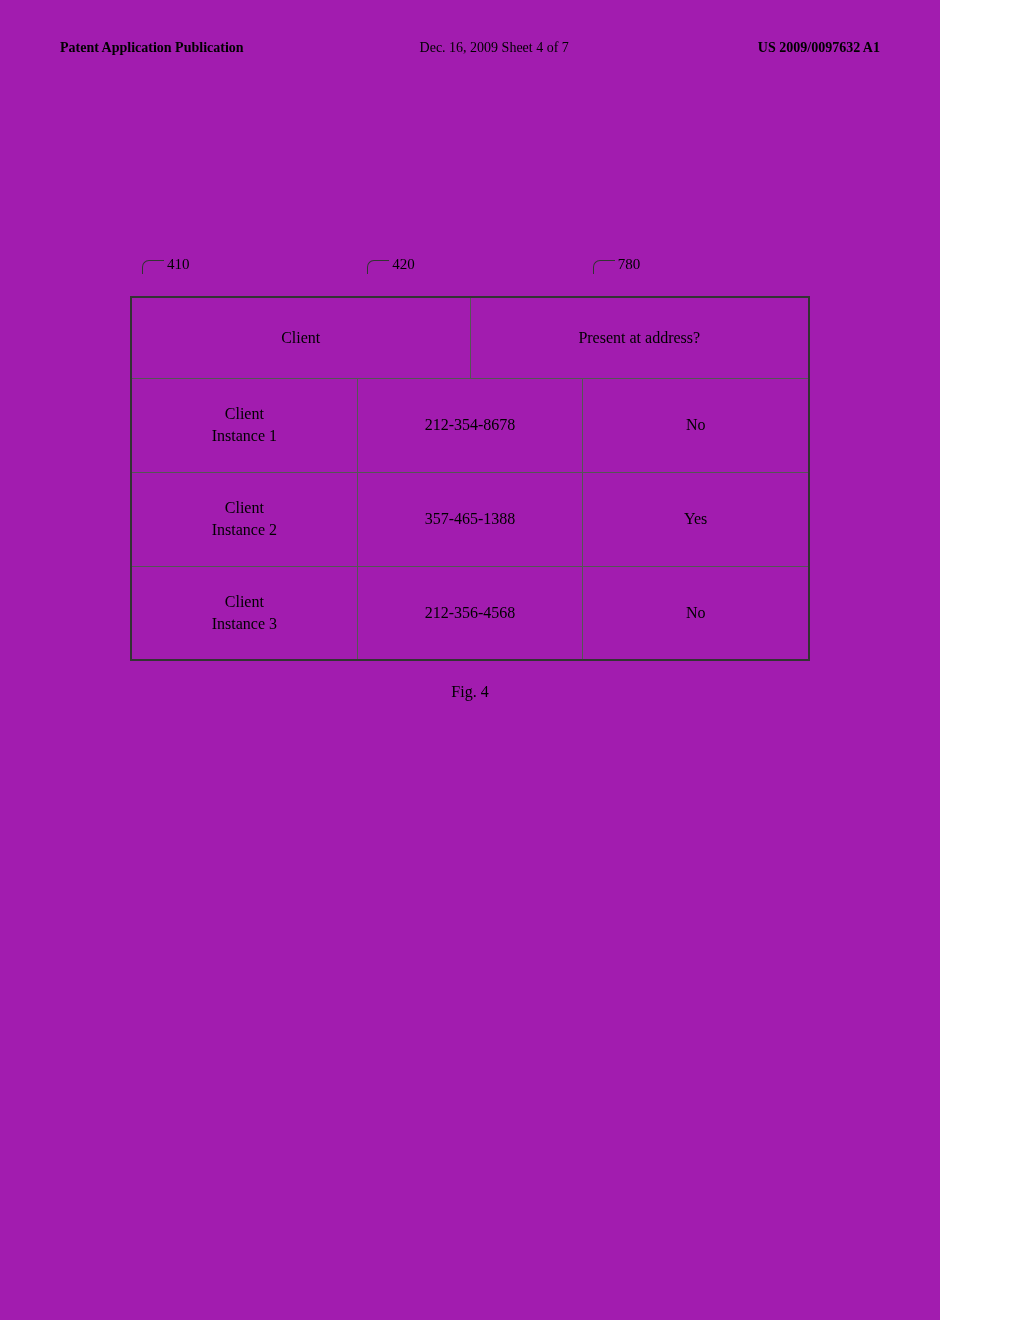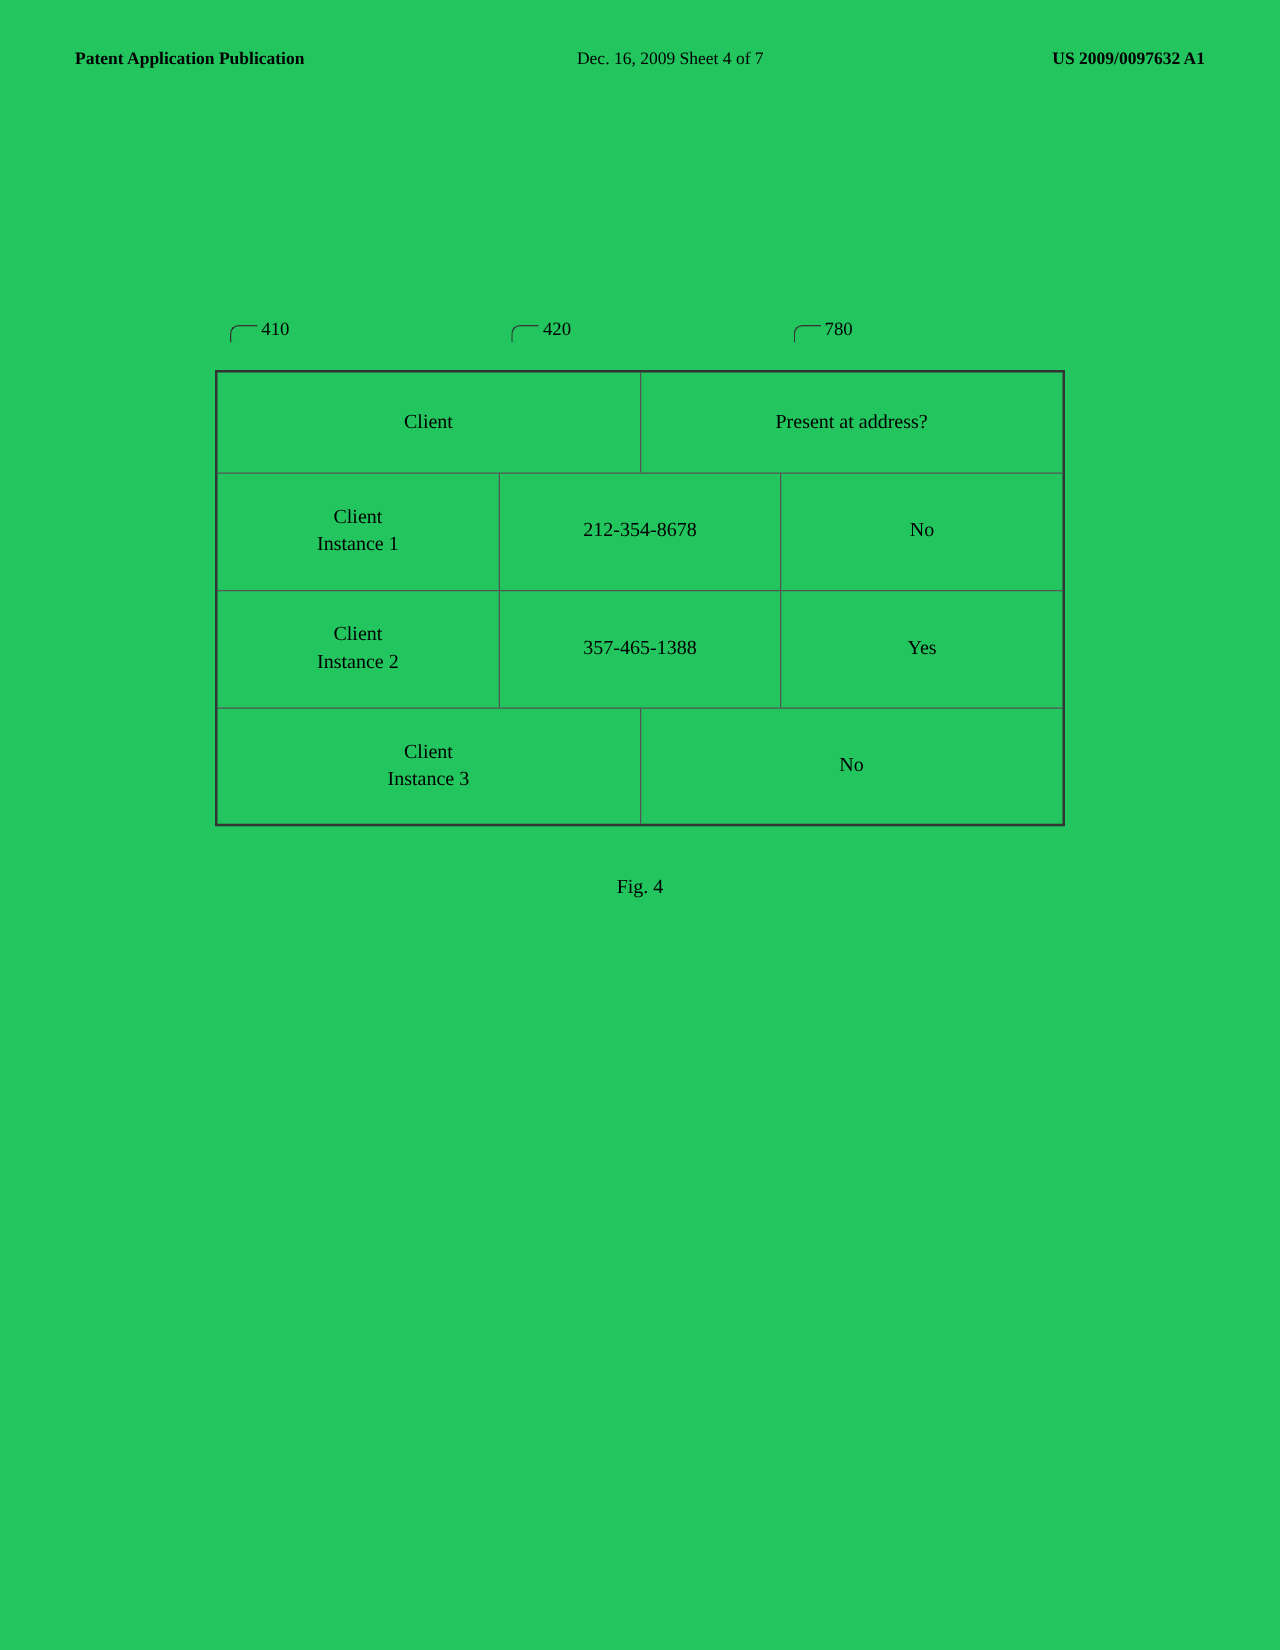--- a/index.html
+++ b/index.html
@@ -10,23 +10,23 @@
 
     body {
       background: #ffffff;
       font-family: 'Times New Roman', Times, serif;
       width: 1024px;
       min-height: 1320px;
       position: relative;
     }
 
     .page {
-      width: 1024px;
+      width: 940px;
       min-height: 1320px;
-      background: #22c55e;
+      background: #a21caf;
       padding: 40px 60px;
       position: relative;
     }
 
     .header {
       display: flex;
       justify-content: space-between;
       align-items: flex-start;
       margin-bottom: 20px;
       font-size: 14px;
@@ -110,21 +110,21 @@
       border-top: 1.5px solid #333;
       border-left: 1.5px solid #333;
       border-top-left-radius: 7px;
       margin-right: 3px;
       position: relative;
       top: 2px;
     }
 
     .fig-label {
       text-align: right;
-      margin-top: 40px;
+      margin-top: 22px;
       font-size: 16px;
     }
 
     .col-labels-container {
       display: flex;
       width: 100%;
       padding-bottom: 23px;
     }
 
     .col-label-box {
@@ -208,20 +208,23 @@
           <div class="cell">
             <span class="cell-content">Yes</span>
           </div>
         </div>
 
         <div class="table-row">
           <div class="cell">
             <span class="cell-content">Client<br>Instance 3</span>
           </div>
           <div class="cell">
+            <span class="cell-content">212-356-4568</span>
+          </div>
+          <div class="cell">
             <span class="cell-content">No</span>
           </div>
         </div>
 
       </div>
 
     </div>
 
     <div class="fig-label">Fig. 4</div>
 

